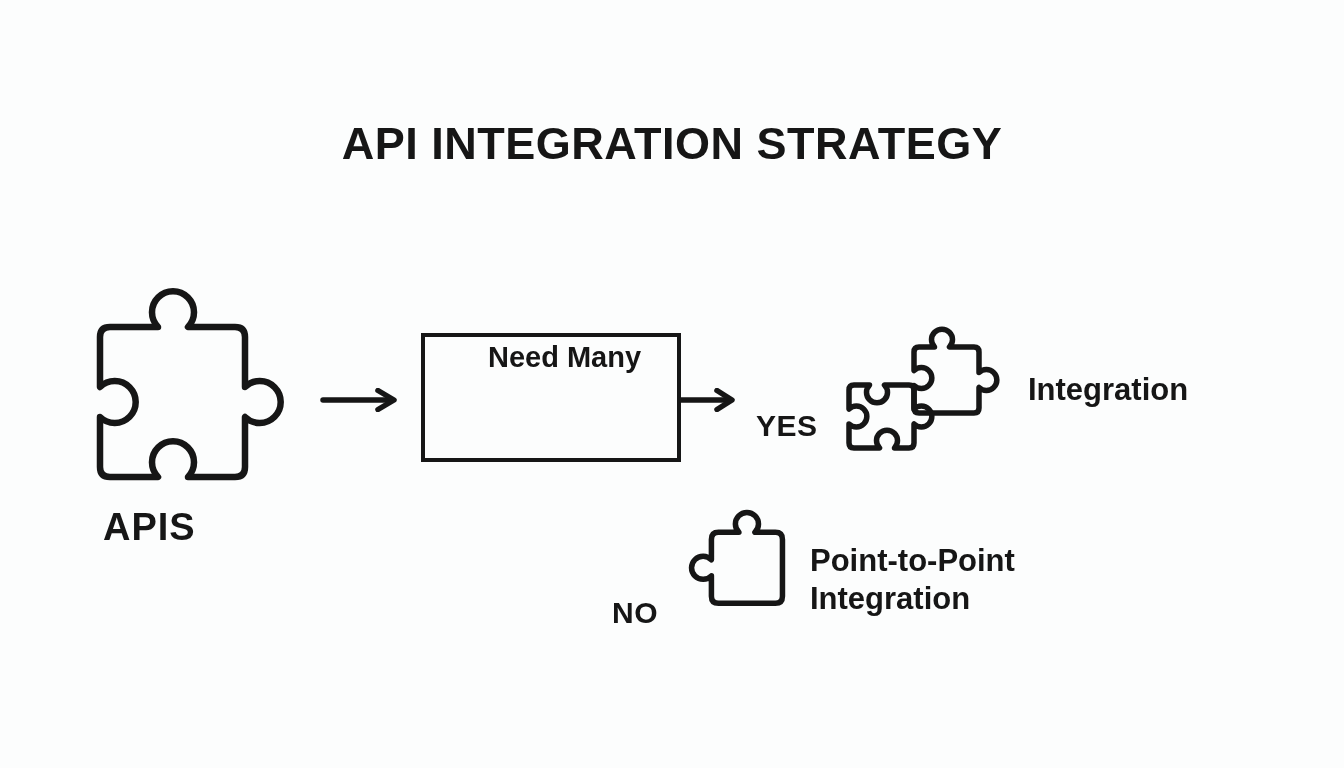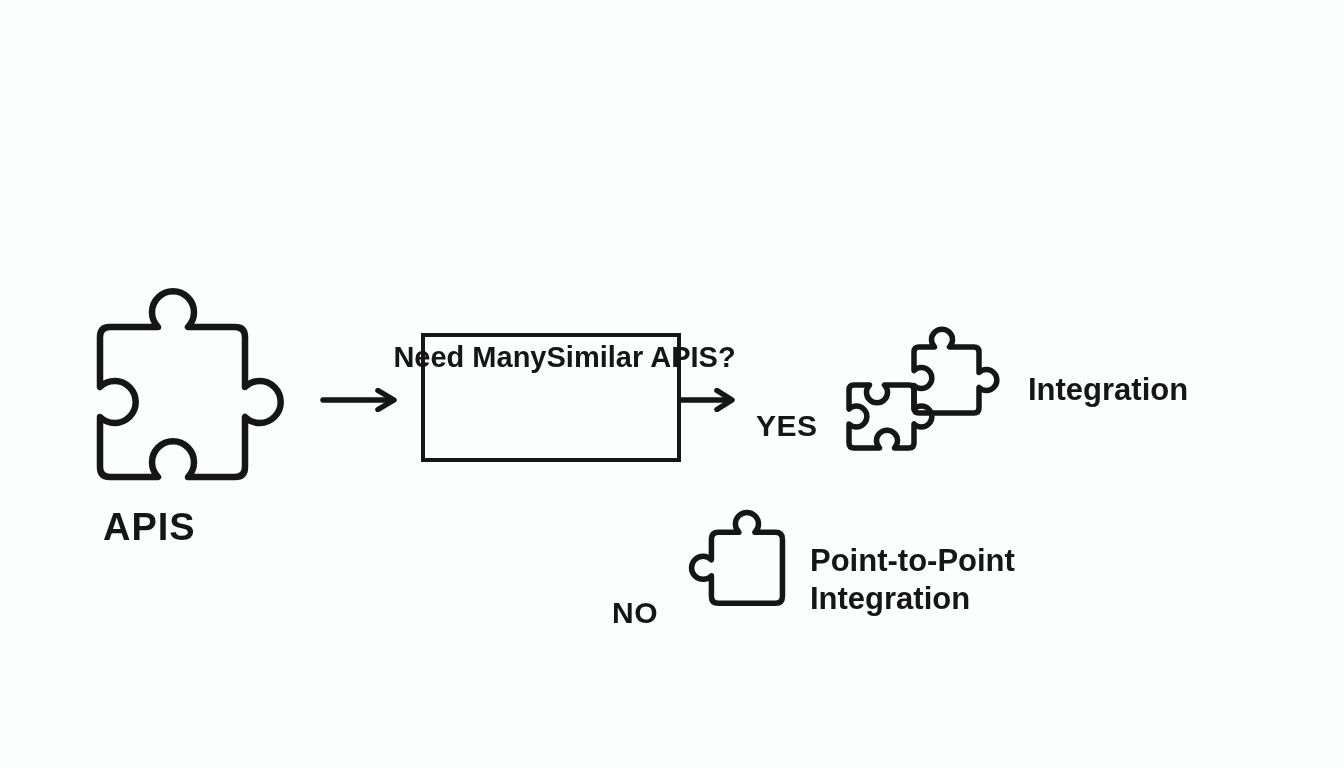--- a/index.html
+++ b/index.html
@@ -60,20 +60,21 @@
     position:absolute;font-weight:bold;font-size:31px;line-height:38px;
   }
   .aggregated-label{left:1028px;top:371px;}
   .p2p-label{left:810px;top:542px;}
 </style>
 </head>
 <body>
 
 <div class="stage">
 
+  <div class="title">API INTEGRATION STRATEGY</div>
 
   <div class="icon-box start-icon">
     <svg width="205" height="215" viewBox="0 0 205 215" fill="none" stroke="currentColor" stroke-width="6.5" stroke-linejoin="round" stroke-linecap="round">
       <path d="M 25 55 H 73 A 21 21 0 1 1 103 55 H 150 Q 160 55 160 65 V 115
                A 21 21 0 1 1 160 145 V 195 Q 160 205 150 205 H 103
                A 21 21 0 1 0 73 205 H 25 Q 15 205 15 195 V 145
                A 21 21 0 1 0 15 115 V 65 Q 15 55 25 55 Z"></path>
     </svg>
   </div>
 
@@ -81,21 +82,20 @@
 
   <div class="arrow arrow-1">
     <svg width="86" height="24" viewBox="0 0 86 24" fill="none" stroke="currentColor" stroke-width="5.5" stroke-linecap="round" stroke-linejoin="round">
       <path d="M 3 12 H 70"></path>
       <path d="M 58 2.5 L 74 12 L 58 21.5"></path>
     </svg>
   </div>
 
   <div class="decision-box">
     <div class="q-line">Need Many</div>
-    <div class="q-line">Similar APIS?</div>
   </div>
 
   <div class="arrow arrow-2">
     <svg width="64" height="24" viewBox="0 0 64 24" fill="none" stroke="currentColor" stroke-width="5.5" stroke-linecap="round" stroke-linejoin="round">
       <path d="M 1 12 H 48"></path>
       <path d="M 38 2.5 L 53 12 L 38 21.5"></path>
     </svg>
   </div>
 
   <div class="branch-label yes-label">YES</div>

